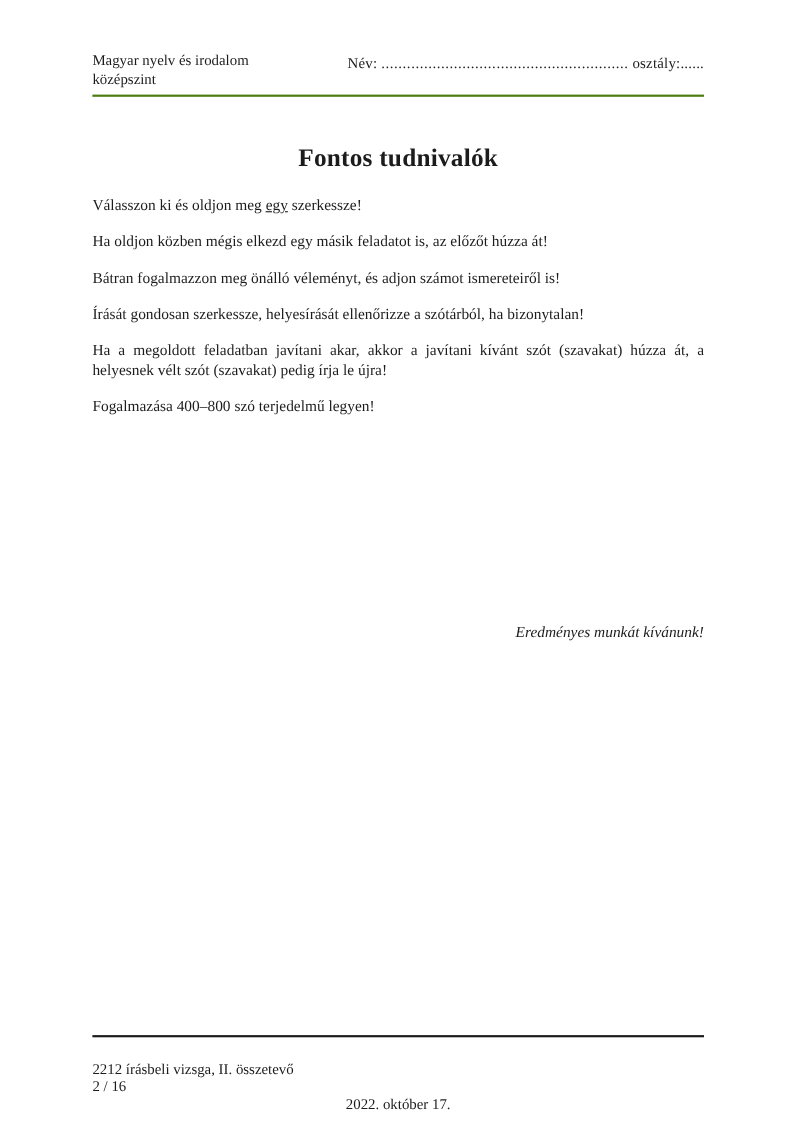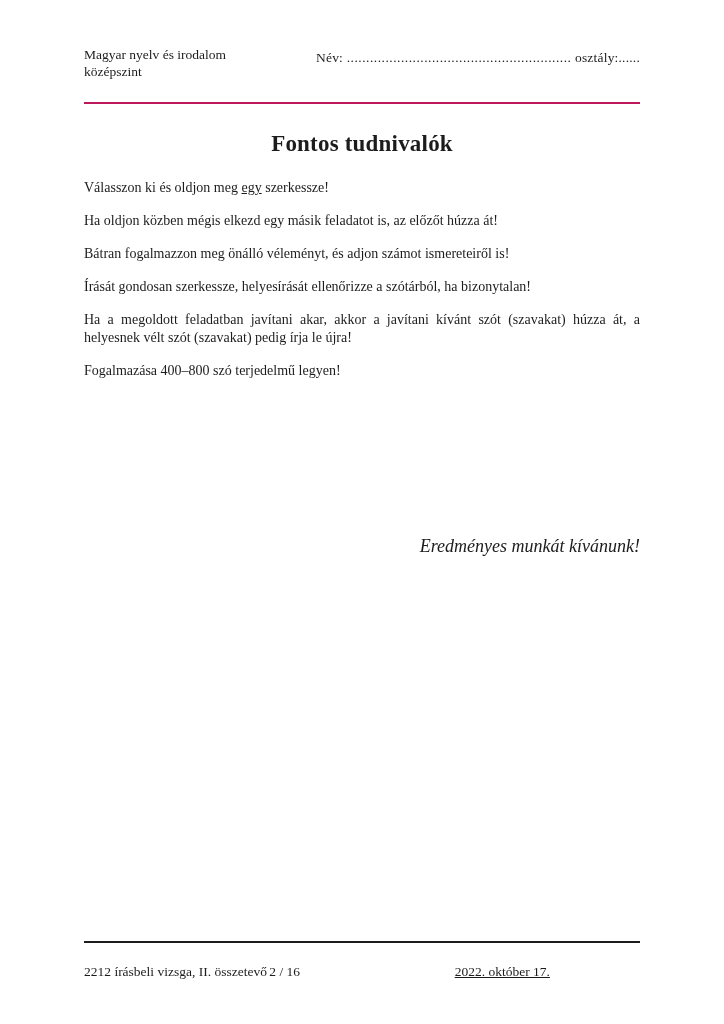--- a/index.html
+++ b/index.html
@@ -19,22 +19,22 @@
 
   
   .header {
     position: absolute;
     top: 46px;
     left: 84px;
     right: 84px;
     display: flex;
     justify-content: space-between;
     align-items: flex-start;
-    border-bottom: 2px solid #be185d;
-    padding-bottom: 22px;
+    border-bottom: 2px solid #4d7c0f;
+    padding-bottom: 6px;
   }
   .subject-block {
     font-size: 13.5px;
     line-height: 17px;
   }
   .name-line {
     font-size: 13.5px;
     line-height: 17px;
     padding-top: 3px;
     white-space: nowrap;
@@ -69,44 +69,45 @@
     line-height: 18px;
     text-align: justify;
   }
   .u {
     text-decoration: underline;
   }
 
   
   .closing {
     position: absolute;
-    top: 536px;
+    top: 568px;
     right: 84px;
-    font-size: 18px;
+    font-size: 14px;
     font-style: italic;
     text-align: right;
   }
 
   
   .footer {
     position: absolute;
     top: 941px;
     left: 84px;
     right: 84px;
     border-top: 2.5px solid #1c1c1c;
   }
   .footer-row {
     display: flex;
     justify-content: space-between;
     padding-top: 21px;
     font-size: 13.5px;
+    flex-direction: column;
   }
   .footer-row .f-left   { flex: 1; text-align: left; }
   .footer-row .f-center { flex: 1; text-align: left; }
-  .footer-row .f-right  { flex: 1; text-align: left; text-decoration: underline; }
+  .footer-row .f-right  { flex: 1; text-align: center; }
 </style>
 </head>
 <body>
 
 <div class="page">
 
   <div class="header">
     <div class="subject-block">
       <div>Magyar nyelv és irodalom</div>
       <div>középszint</div>

